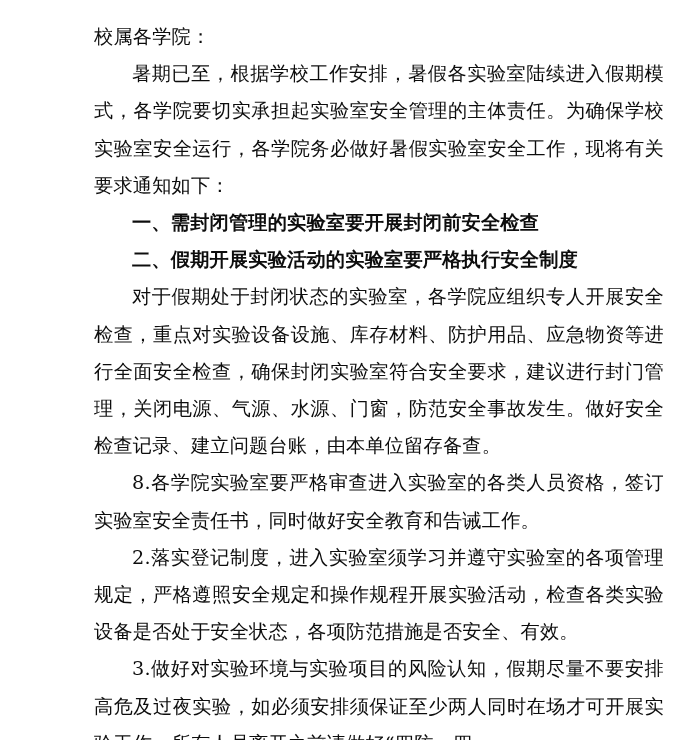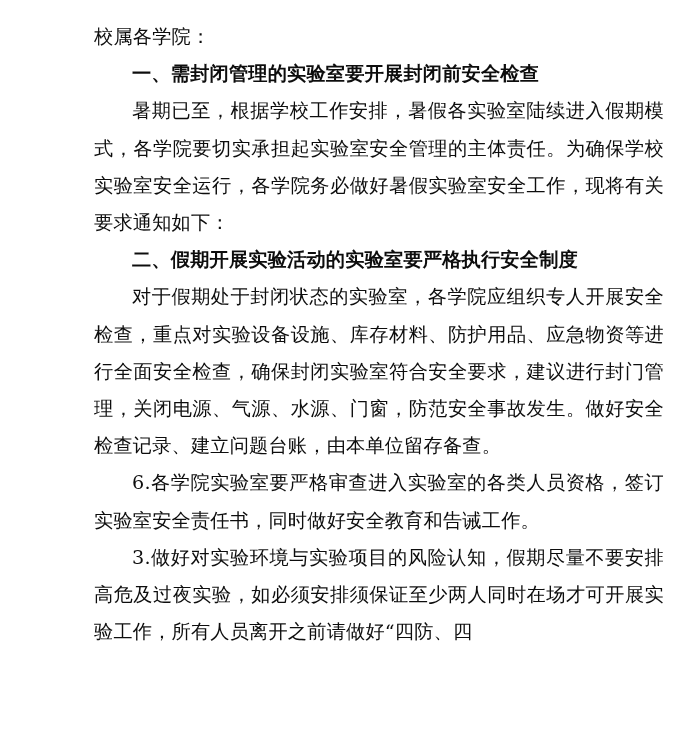--- a/index.html
+++ b/index.html
@@ -49,27 +49,28 @@
   }
 </style>
 </head>
 <body>
 
 <div id="document-page">
   <div class="doc-body">
 
     <p class="doc-para">校属各学院：</p>
 
+    <p class="doc-para indent2">暑期已至，根据学校工作安排，暑假各实验室陆续进入假期模式，各学院要切实承担起实验室安全管理的主体责任。为确保学校实验室安全运行，各学院务必做好暑假实验室安全工作，现将有关要求通知如下：</p>
+
     <p class="doc-para heading-line">一、需封闭管理的实验室要开展封闭前安全检查</p>
-
-    <p class="doc-para indent2">暑期已至，根据学校工作安排，暑假各实验室陆续进入假期模式，各学院要切实承担起实验室安全管理的主体责任。为确保学校实验室安全运行，各学院务必做好暑假实验室安全工作，现将有关要求通知如下：</p>
 
     <p class="doc-para heading-line">二、假期开展实验活动的实验室要严格执行安全制度</p>
 
     <p class="doc-para indent2">对于假期处于封闭状态的实验室，各学院应组织专人开展安全检查，重点对实验设备设施、库存材料、防护用品、应急物资等进行全面安全检查，确保封闭实验室符合安全要求，建议进行封门管理，关闭电源、气源、水源、门窗，防范安全事故发生。做好安全检查记录、建立问题台账，由本单位留存备查。</p>
 
-    <p class="doc-para list-item">6.各学院实验室要严格审查进入实验室的各类人员资格，签订实验室安全责任书，同时做好安全教育和告诫工作。</p>
+    <p class="doc-para list-item">8.各学院实验室要严格审查进入实验室的各类人员资格，签订实验室安全责任书，同时做好安全教育和告诫工作。</p>
 
+    <p class="doc-para list-item">2.落实登记制度，进入实验室须学习并遵守实验室的各项管理规定，严格遵照安全规定和操作规程开展实验活动，检查各类实验设备是否处于安全状态，各项防范措施是否安全、有效。</p>
 
     <p class="doc-para list-item">3.做好对实验环境与实验项目的风险认知，假期尽量不要安排高危及过夜实验，如必须安排须保证至少两人同时在场才可开展实验工作，所有人员离开之前请做好“四防、四</p>
 
   </div>
 </div>
 
 </body></html>

